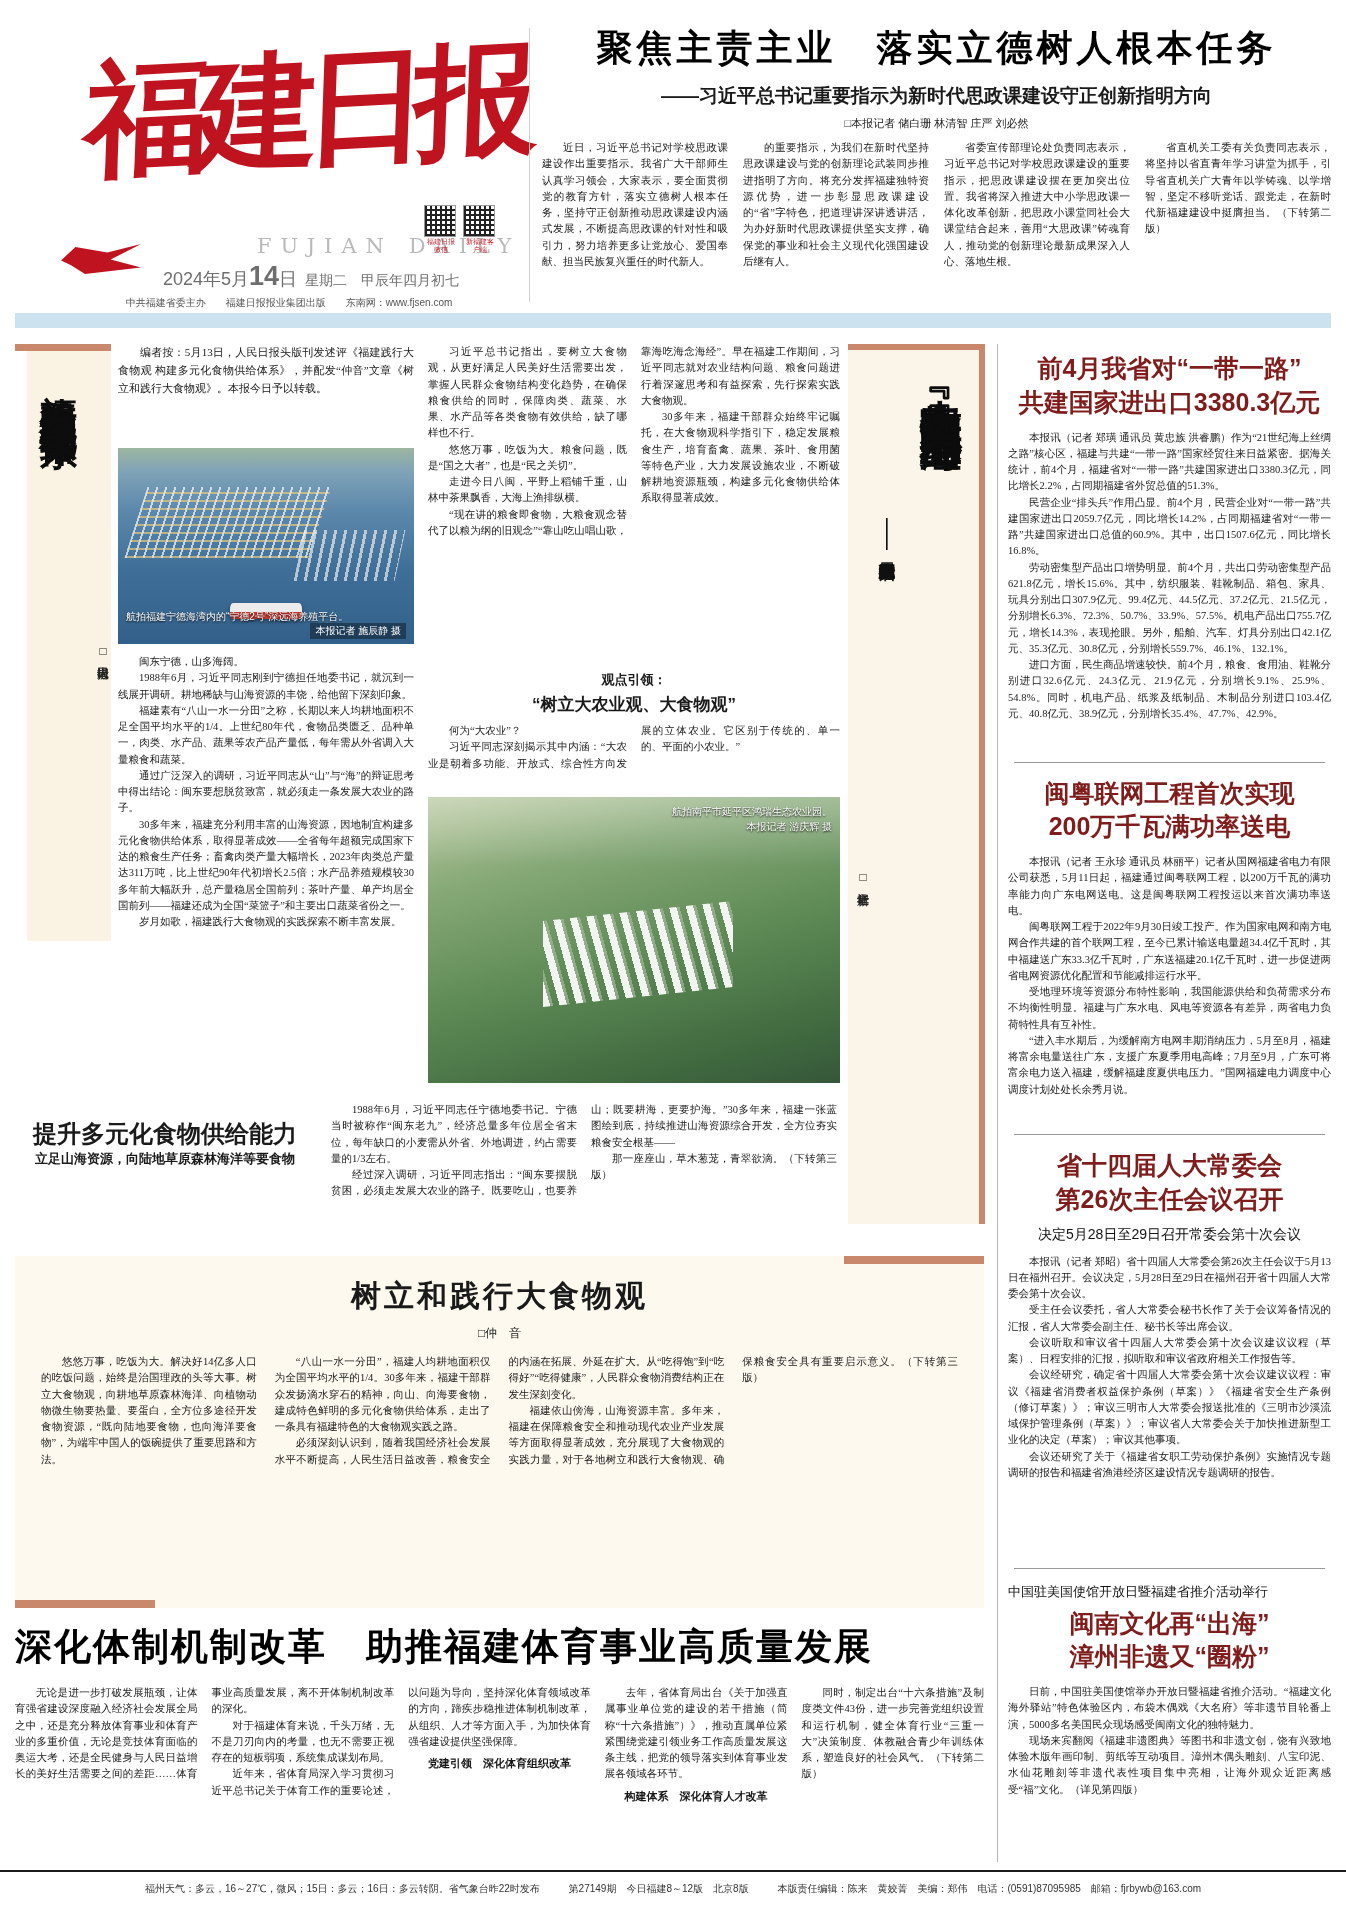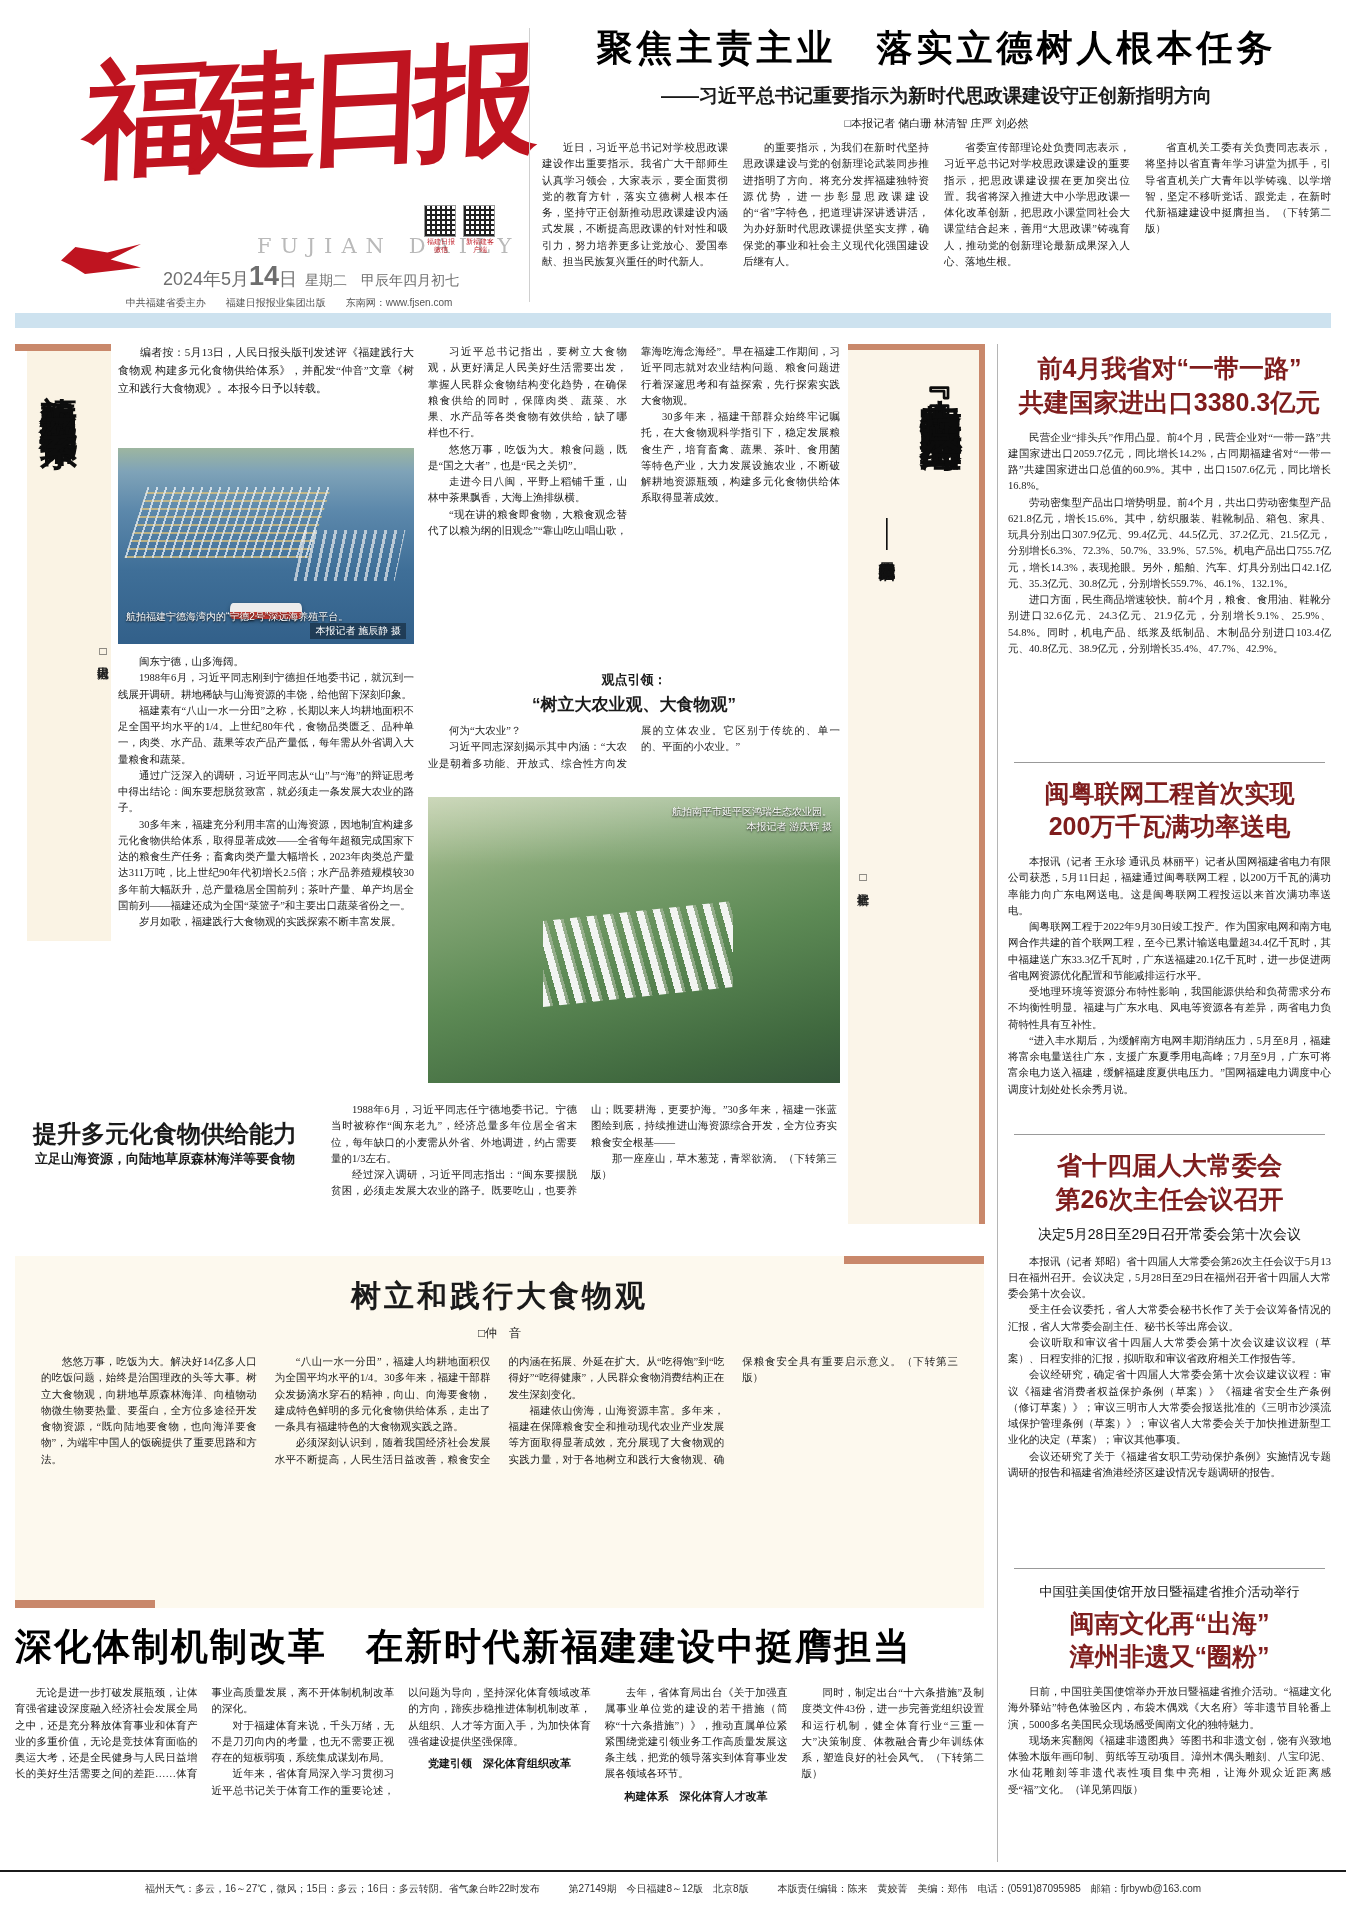--- a/index.html
+++ b/index.html
@@ -123,21 +123,21 @@
   
   .sports { position:absolute; left:15px; top:1622px; width:969px; }
   .sp-title { font-size:37px; font-weight:bold; letter-spacing:2px; white-space:nowrap; color:#000; }
   .sp-body { margin-top:13px; columns:5; column-gap:14px; height:178px; overflow:hidden; }
 
   
   .main-divider { position:absolute; left:997px; top:344px; width:1px; height:1518px; background:#b5b5b5; }
   .sidebar { position:absolute; left:1008px; top:340px; width:323px; height:1524px; overflow:hidden; }
   .sb-title { text-align:center; font-weight:bold; font-size:25px; line-height:1.35; margin-top:12px; color:#7f1d1d; }
   .sb-subtitle { text-align:center; font-size:14px; margin-top:9px; color:#111; }
-  .sb-kicker { text-align:center; font-size:13px; margin-bottom:6px; color:#111; }
+  .sb-kicker { font-size:13px; margin-bottom:6px; color:#111; }
   .sb-body { margin-top:10px; overflow:hidden; }
   .h318{height:318px} .h266{height:266px} .h300{height:300px} .h168{height:168px}
   hr.sb-rule { border:none; border-top:1px solid #999; margin:14px 6px; }
 
   
   .footer-rule { position:absolute; left:0; top:1870px; width:1346px; height:2px; background:#1b1b1b; }
   .footer { position:absolute; left:15px; top:1882px; width:1316px; text-align:center;
         font-size:10px; color:#333; }
   .footer span { margin:0 13px; }
 </style>
@@ -256,41 +256,42 @@
     <div class="zy-byline" data-bind="zhongyin.byline">□仲　音</div>
     <div class="zy-body bt" data-bind="zhongyin.body">
         <p>悠悠万事，吃饭为大。解决好14亿多人口的吃饭问题，始终是治国理政的头等大事。树立大食物观，向耕地草原森林海洋、向植物动物微生物要热量、要蛋白，全方位多途径开发食物资源，“既向陆地要食物，也向海洋要食物”，为端牢中国人的饭碗提供了重要思路和方法。</p>
         <p>“八山一水一分田”，福建人均耕地面积仅为全国平均水平的1/4。30多年来，福建干部群众发扬滴水穿石的精神，向山、向海要食物，建成特色鲜明的多元化食物供给体系，走出了一条具有福建特色的大食物观实践之路。</p>
         <p>必须深刻认识到，随着我国经济社会发展水平不断提高，人民生活日益改善，粮食安全的内涵在拓展、外延在扩大。从“吃得饱”到“吃得好”“吃得健康”，人民群众食物消费结构正在发生深刻变化。</p>
         <p>福建依山傍海，山海资源丰富。多年来，福建在保障粮食安全和推动现代农业产业发展等方面取得显著成效，充分展现了大食物观的实践力量，对于各地树立和践行大食物观、确保粮食安全具有重要启示意义。（下转第三版）</p>
       </div>
   </div>
 
   <div class="sports">
-    <div class="sp-title" data-bind="sports.title">深化体制机制改革　在新时代新福建建设中挺膺担当</div>
+    <div class="sp-title" data-bind="sports.title">深化体制机制改革　助推福建体育事业高质量发展</div>
     <div class="sp-body bt" data-bind="sports.body">
         <p>无论是进一步打破发展瓶颈，让体育强省建设深度融入经济社会发展全局之中，还是充分释放体育事业和体育产业的多重价值，无论是竞技体育面临的奥运大考，还是全民健身与人民日益增长的美好生活需要之间的差距……体育事业高质量发展，离不开体制机制改革的深化。</p>
         <p>对于福建体育来说，千头万绪，无不是刀刃向内的考量，也无不需要正视存在的短板弱项，系统集成谋划布局。</p>
         <p>近年来，省体育局深入学习贯彻习近平总书记关于体育工作的重要论述，以问题为导向，坚持深化体育领域改革的方向，蹄疾步稳推进体制机制改革，从组织、人才等方面入手，为加快体育强省建设提供坚强保障。</p>
         <p class="subline">党建引领　深化体育组织改革</p>
         <p>去年，省体育局出台《关于加强直属事业单位党的建设的若干措施（简称“十六条措施”）》，推动直属单位紧紧围绕党建引领业务工作高质量发展这条主线，把党的领导落实到体育事业发展各领域各环节。</p>
         <p class="subline">构建体系　深化体育人才改革</p>
         <p>同时，制定出台“十六条措施”及制度类文件43份，进一步完善党组织设置和运行机制，健全体育行业“三重一大”决策制度、体教融合青少年训练体系，塑造良好的社会风气。（下转第二版）</p>
       </div>
   </div>
 
   <div class="main-divider"></div>
   <div class="sidebar">
 
     <div>
       <div class="sb-title">
         <div data-bind="sidebar.a1.title1">前4月我省对“一带一路”</div>
         <div data-bind="sidebar.a1.title2">共建国家进出口3380.3亿元</div>
       </div>
       <div class="sb-body bt h318" data-bind="sidebar.a1.body">
+          <p>本报讯（记者 郑璜 通讯员 黄忠族 洪睿鹏）作为“21世纪海上丝绸之路”核心区，福建与共建“一带一路”国家经贸往来日益紧密。据海关统计，前4个月，福建省对“一带一路”共建国家进出口3380.3亿元，同比增长2.2%，占同期福建省外贸总值的51.3%。</p>
           <p>民营企业“排头兵”作用凸显。前4个月，民营企业对“一带一路”共建国家进出口2059.7亿元，同比增长14.2%，占同期福建省对“一带一路”共建国家进出口总值的60.9%。其中，出口1507.6亿元，同比增长16.8%。</p>
           <p>劳动密集型产品出口增势明显。前4个月，共出口劳动密集型产品621.8亿元，增长15.6%。其中，纺织服装、鞋靴制品、箱包、家具、玩具分别出口307.9亿元、99.4亿元、44.5亿元、37.2亿元、21.5亿元，分别增长6.3%、72.3%、50.7%、33.9%、57.5%。机电产品出口755.7亿元，增长14.3%，表现抢眼。另外，船舶、汽车、灯具分别出口42.1亿元、35.3亿元、30.8亿元，分别增长559.7%、46.1%、132.1%。</p>
           <p>进口方面，民生商品增速较快。前4个月，粮食、食用油、鞋靴分别进口32.6亿元、24.3亿元、21.9亿元，分别增长9.1%、25.9%、54.8%。同时，机电产品、纸浆及纸制品、木制品分别进口103.4亿元、40.8亿元、38.9亿元，分别增长35.4%、47.7%、42.9%。</p>
         </div>
     </div>
     <hr class="sb-rule">
 
     <div>
       <div class="sb-title">
         <div data-bind="sidebar.a2.title1">闽粤联网工程首次实现</div>

